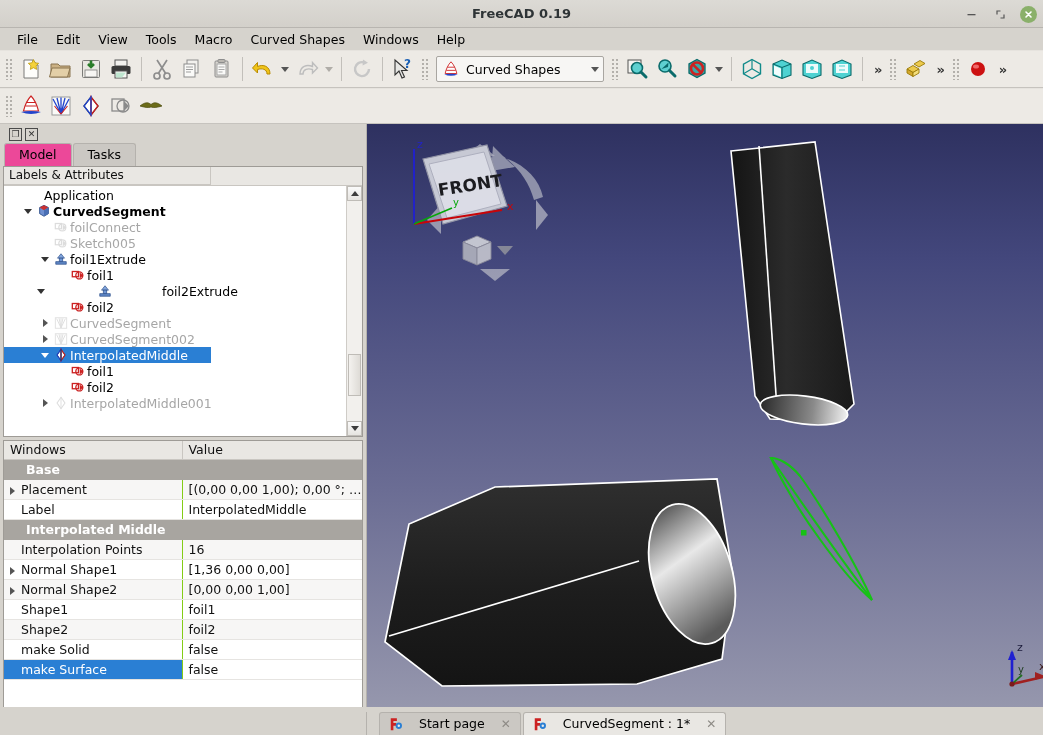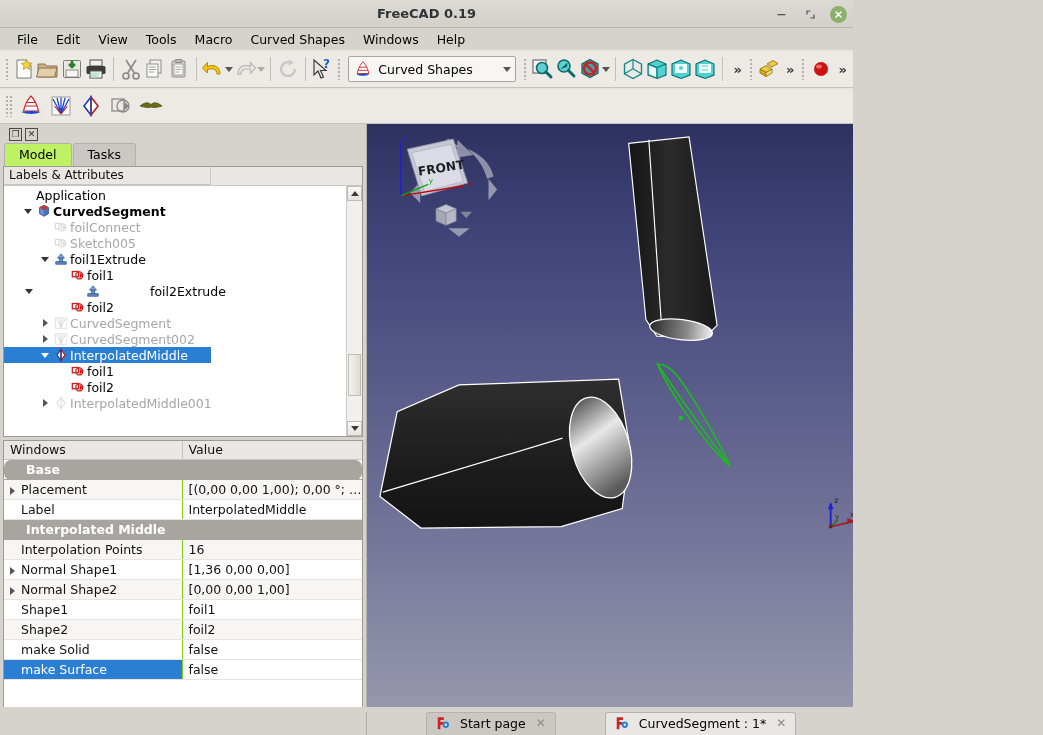--- a/index.html
+++ b/index.html
@@ -3,21 +3,21 @@
 <meta charset="utf-8">
 <style>
   * { box-sizing: border-box; margin: 0; padding: 0; }
   html, body {
     width: 1043px; height: 735px;
     font-family: "DejaVu Sans", "Liberation Sans", sans-serif;
     font-size: 12px;
     background: #d6d3cd;
     overflow: hidden;
   }
-  #app { position: relative; width: 853px; height: 735px; }
+  #app { position: relative; width: 1043px; height: 735px; }
 
   
   .titlebar {
     height: 28px; background: linear-gradient(#dcdad5, #d3d0ca);
     border-bottom: 1px solid #b8b5b0;
     display: flex; align-items: center; justify-content: center;
     position: relative;
   }
   .titlebar .title {
     font-weight: bold; font-size: 13px; color: #2e3436;
@@ -79,21 +79,21 @@
   .combo-head .ic { width: 13px; height: 13px; margin-left: 3px;
       border: 1px solid #4a4a4a; font-size: 9px; line-height: 11px;
       text-align: center; color: #333; background: #d6d3cd; }
   .tabs-row { display: flex; align-items: flex-end; height: 22px;
               padding-left: 4px; }
   .tab {
     padding: 3px 14px 4px; font-size: 12.5px;
     border: 1px solid #b5b2ad; border-bottom: none;
     border-radius: 3px 3px 0 0; background: #cbc8c3; margin-right: 1px;
   }
-  .tab.active { background: #bef264; }
+  .tab.active { background: #ec4899; }
   .tree-wrap {
     margin: 0 3px; background: #ffffff;
     border: 1px solid #9e9b96; flex: 1 1 auto; position: relative;
     display: flex; flex-direction: column; overflow: hidden;
   }
   .tree-header {
     height: 18px; background: #e9e7e3; border-bottom: 1px solid #c9c6c1;
     font-size: 12px; padding: 1px 0 0 5px; color: #111;
     border-right: 1px solid #c9c6c1; width: 207px;
   }
@@ -178,24 +178,24 @@
 
   
   .bottom {
     position: absolute; left: 0; right: 0; bottom: 0; height: 28px;
     background: #d6d3cd; display: flex; align-items: flex-end;
   }
   .bleft { width: 366px; display: flex; align-items: flex-end; }
   .doctabs { flex: 1; display: flex; align-items: flex-end;
              padding-left: 12px; border-left: 1px solid #b5b2ad; }
   .doctab {
-    display: flex; align-items: flex-start; gap: 10px;
+    display: flex; align-items: center; gap: 16px;
     padding: 3px 9px 4px; font-size: 12.5px;
     border: 1px solid #b5b2ad; border-bottom: none;
-    border-radius: 3px 3px 0 0; background: #cbc8c3; margin-right: 2px; margin-left: 47px;
+    border-radius: 3px 3px 0 0; background: #cbc8c3; margin-right: 2px;
   }
   .doctab.active { background: #e9e7e3; }
   .xmark { color: #8d8a85; font-size: 12px; }
   .fcicon { width: 14px; height: 14px; }
 </style>
 </head>
 <body>
 
 <div id="app">
 
@@ -476,21 +476,21 @@
         <div class="tab">Tasks</div>
       </div>
 
       <div class="tree-wrap">
         <div class="tree-hdr-row">
           <div class="tree-header">Labels &amp; Attributes</div>
           <div class="tree-hdr-fill"></div>
         </div>
         <div class="tree-body">
           <div id="tree-rows">
-              <div class="trow" style="padding-left: 0px;">
+              <div class="trow" style="padding-left: 8px;">
                 <span class="twist"></span>
                 <span class="ticon"></span>
                 <span class="tlabel">Application</span>
               </div>
               <div class="trow" style="padding-left: 17px;">
                 <span class="twist">
                   <span class="down"></span>
                 </span>
                 <span class="ticon">
                   <svg width="14" height="14" viewBox="0 0 16 16">
@@ -540,21 +540,21 @@
                 <span class="twist"></span>
                 <span class="ticon">
                   <svg width="14" height="14" viewBox="0 0 16 16">
                     <rect x="1.5" y="4" width="7" height="6" fill="none" stroke="#cc2222" stroke-width="1.5"></rect>
                     <circle cx="9.5" cy="8.5" r="4" fill="none" stroke="#cc2222" stroke-width="1.5"></circle>
                     <path d="M10 5 L14 8.5 L10 12 z" fill="#cc2222"></path>
                   </svg>
                 </span>
                 <span class="tlabel">foil1</span>
               </div>
-              <div class="trow" style="padding-left: 18px; gap: 48px;">
+              <div class="trow" style="padding-left: 30px; gap: 48px;">
                 <span class="twist">
                   <span class="down"></span>
                 </span>
                 <span class="ticon">
                   <svg width="14" height="14" viewBox="0 0 16 16">
                     <path d="M2 11 h12 v3 h-12 z" fill="#5f86c4" stroke="#2d4f8a" stroke-width=".8"></path>
                     <path d="M8 2 L12 7 L4 7 z" fill="#84a7dd" stroke="#2d4f8a" stroke-width=".8"></path>
                     <rect x="6" y="7" width="4" height="4" fill="#6f96d4" stroke="#2d4f8a" stroke-width=".8"></rect>
                   </svg>
                 </span>
@@ -663,21 +663,21 @@
               <col>
             </colgroup>
           <thead>
             <tr>
               <th>Windows</th>
               <th style="border-right:none">Value</th>
             </tr>
           </thead>
           <tbody id="prop-rows">
               <tr class="group">
-                <td colspan="2" style="padding-left: 22px; border-radius: 7px;">Base</td>
+                <td colspan="2" style="padding-left: 22px;">Base</td>
               </tr>
               <tr class="alt ">
                 <td class="key"><span class="expander"></span>Placement</td>
                 <td>[(0,00 0,00 1,00); 0,00 °; (...</td>
               </tr>
               <tr class="">
                 <td class="key"><span class="pad-ind"></span>Label</td>
                 <td>InterpolatedMiddle</td>
               </tr>
               <tr class="group">

